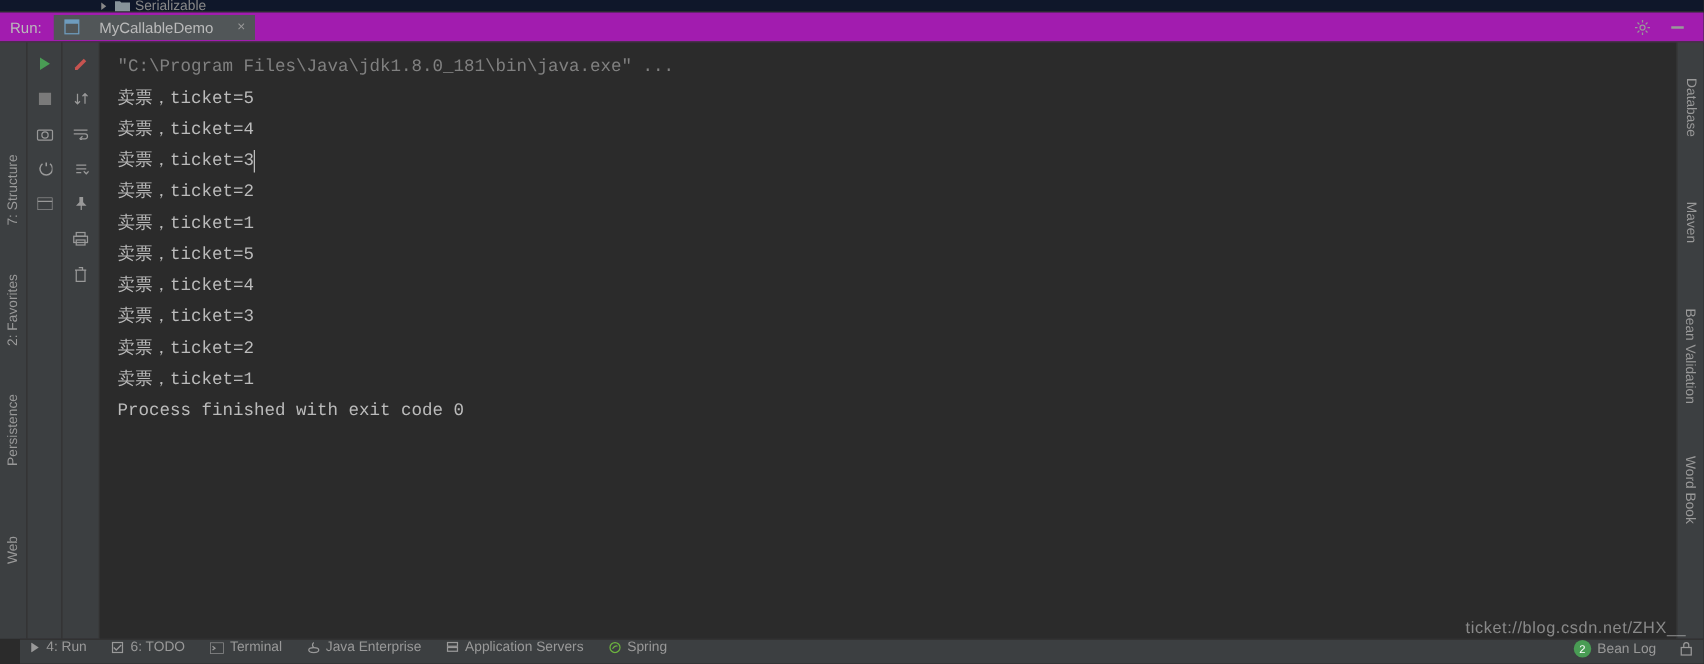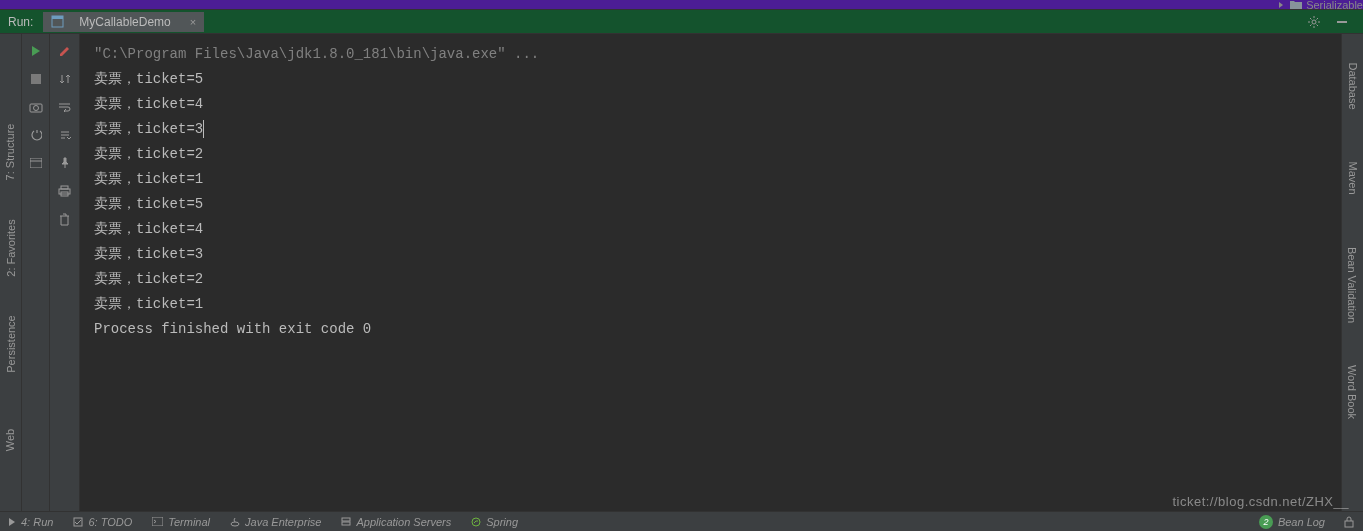--- a/index.html
+++ b/index.html
@@ -8,37 +8,36 @@
       height: 531px;
       background: #2b2b2b;
       font-family: "Segoe UI", Arial, sans-serif;
       font-size: 12px;
       color: #bbbbbb;
       overflow: hidden;
       position: relative;
     }
     .topbar {
       height: 10px;
-      background: #4c1d95;
+      background: #0f172a;
       border-bottom: 1px solid #323232;
       display: flex;
       align-items: center;
       padding-left: 78px;
-      justify-content: flex-end;
     }
     .folder-item {
       display: flex;
       align-items: center;
       gap: 4px;
       color: #888;
       font-size: 11px;
     }
     .run-header {
       height: 24px;
-      background: #14532d;
+      background: #a21caf;
       border-bottom: 1px solid #323232;
       display: flex;
       align-items: center;
       padding: 0 8px;
     }
     .run-label {
       color: #bbbbbb;
       font-size: 12px;
       margin-right: 10px;
     }
@@ -166,31 +165,30 @@
       color: #999;
       margin: 40px 0;
       cursor: pointer;
       display: flex;
       align-items: center;
       gap: 4px;
     }
     .status-bar {
       position: absolute;
       bottom: 0;
-      left: 0;
+      left: 16px;
       right: 0;
       height: 20px;
       background: #3c3f41;
       border-top: 1px solid #323232;
       display: flex;
-      align-items: center;
+      align-items: flex-start;
       padding: 0 8px;
       font-size: 11px;
       color: #999;
-      font-style: italic;
     }
     .status-item {
       display: flex;
       align-items: center;
       gap: 5px;
       margin-right: 20px;
       cursor: pointer;
     }
     .status-right {
       margin-left: auto;

